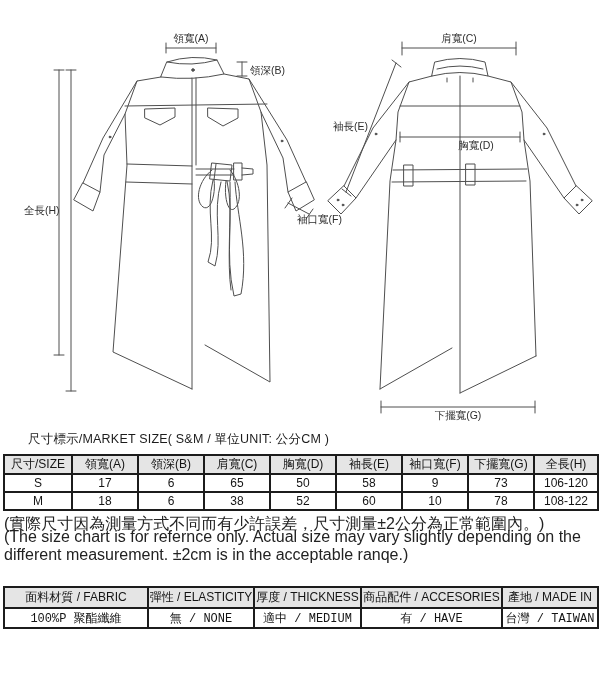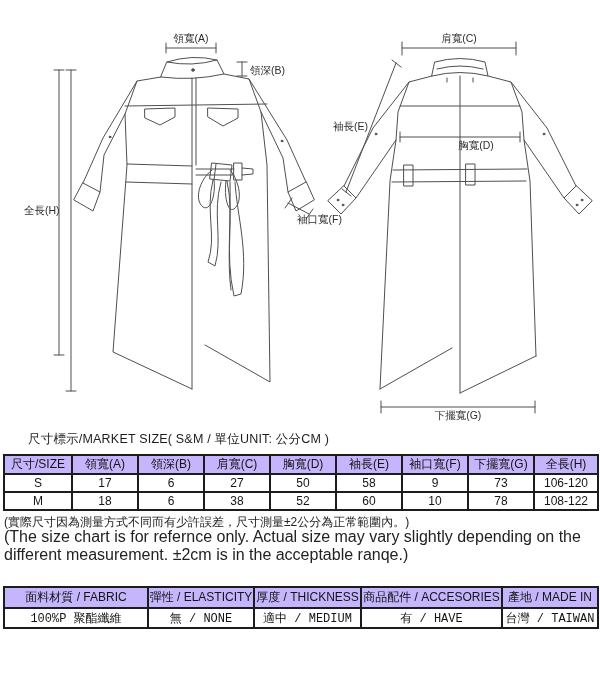--- a/index.html
+++ b/index.html
@@ -4,28 +4,28 @@
 <style>
   html,body{margin:0;padding:0;background:#ffffff;}
   body{font-family:"Liberation Sans","DejaVu Sans",sans-serif;color:#1f1f1f;}
   .page{position:relative;width:600px;height:653px;background:#fff;overflow:hidden;}
   .abs{position:absolute;}
   svg text{font-family:"Liberation Sans","DejaVu Sans",sans-serif;font-size:10.5px;fill:#2e2e2e;}
   .sec-title{font-size:12.5px;color:#1c1c1c;letter-spacing:0.2px;margin-left:24px;}
   table.grid{border-collapse:collapse;table-layout:fixed;width:594px;}
   table.grid td,table.grid th{border:2px solid #1c1c1c;text-align:center;vertical-align:middle;
       padding:0;font-size:12px;font-weight:normal;color:#141414;overflow:hidden;white-space:nowrap;}
-  table.grid .hdr{background:#c4b5fd;}
+  table.grid .hdr{background:#e5e5e5;}
   table.size-table th{height:17px;}
   table.size-table td{height:16px;}
   table.detail-table th{height:19px;}
   table.detail-table td{height:18px;font-family:Liberation Mono, monospace;}
   table.design-table td{height:18px;}
   .design-value{font-weight:bold;letter-spacing:0.5px;}
-  .note{font-size:12px;color:#222;}
+  .note{font-size:16px;color:#222;}
   .note-en{font-size:16px;}
 </style>
 </head>
 <body>
 
 <div class="page">
 
   <svg class="abs" style="top:0;left:0;" width="600" height="425" viewBox="0 0 600 425">
     <g stroke="#4f4f4f" fill="none" stroke-width="1" stroke-linejoin="round" stroke-linecap="round">
 
@@ -152,21 +152,21 @@
         <th class="hdr">胸寬(D)</th>
         <th class="hdr">袖長(E)</th>
         <th class="hdr">袖口寬(F)</th>
         <th class="hdr">下擺寬(G)</th>
         <th class="hdr">全長(H)</th>
       </tr>
       <tr>
         <td>S</td>
         <td>17</td>
         <td>6</td>
-        <td>27</td>
+        <td>65</td>
         <td>50</td>
         <td>58</td>
         <td>9</td>
         <td>73</td>
         <td>106-120</td>
       </tr>
       <tr>
         <td>M</td>
         <td>18</td>
         <td>6</td>

